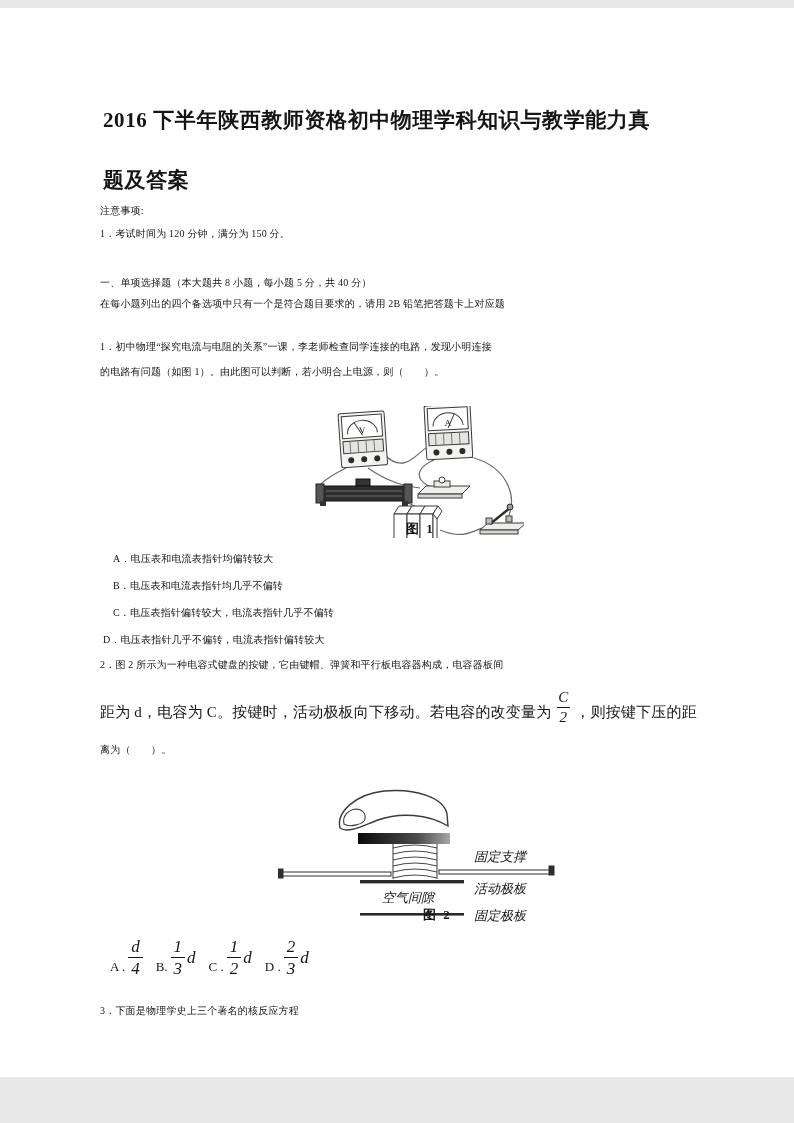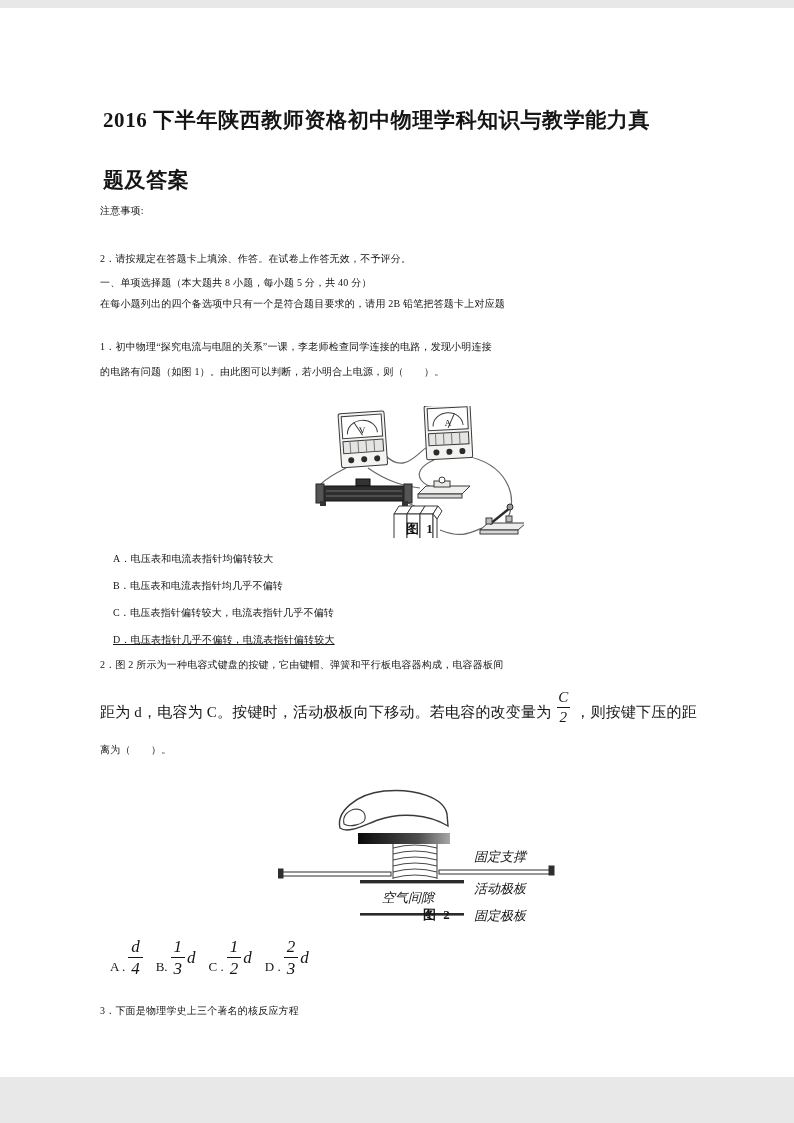--- a/index.html
+++ b/index.html
@@ -36,21 +36,21 @@
 </style>
 </head>
 <body>
 
 <div class="page">
 
   <div class="abs title" style="left:103px;top:98px;">2016 下半年陕西教师资格初中物理学科知识与教学能力真</div>
   <div class="abs title" style="left:103px;top:158px;">题及答案</div>
 
   <div class="abs body-line" style="left:100px;top:196px;">注意事项:</div>
-  <div class="abs body-line" style="left:100px;top:244px;">2．请按规定在答题卡上填涂、作答。在试卷上作答无效，不予评分。</div>
+  <div class="abs body-line" style="left:100px;top:219px;">1．考试时间为 120 分钟，满分为 150 分。</div>
 
   <div class="abs body-line" style="left:100px;top:268px;">一、单项选择题（本大题共 8 小题，每小题 5 分，共 40 分）</div>
   <div class="abs body-line" style="left:100px;top:289px;">在每小题列出的四个备选项中只有一个是符合题目要求的，请用 2B 铅笔把答题卡上对应题</div>
 
   <div class="abs body-line" style="left:100px;top:332px;">1．初中物理“探究电流与电阻的关系”一课，李老师检查同学连接的电路，发现小明连接</div>
   <div class="abs body-line" style="left:100px;top:357px;">的电路有问题（如图 1）。由此图可以判断，若小明合上电源，则（　　）。</div>
 
   <div class="abs" style="left:292px;top:380px;">
     <svg width="216" height="132" viewBox="0 0 216 132">
 
@@ -133,21 +133,21 @@
         <rect x="6" y="2" width="6" height="6" fill="#bdbdbb" stroke="#3a3a3a"></rect>
         <rect x="26" y="0" width="6" height="6" fill="#bdbdbb" stroke="#3a3a3a"></rect>
       </g>
     </svg>
   </div>
   <div class="abs caption" style="left:366px;top:512px;">图 1</div>
 
   <div class="abs body-line" style="left:113px;top:544px;">A．电压表和电流表指针均偏转较大</div>
   <div class="abs body-line" style="left:113px;top:571px;">B．电压表和电流表指针均几乎不偏转</div>
   <div class="abs body-line" style="left:113px;top:598px;">C．电压表指针偏转较大，电流表指针几乎不偏转</div>
-  <div class="abs body-line" style="left:113px;top:625px;text-decoration:underline;">D．电压表指针几乎不偏转，电流表指针偏转较大</div>
+  <div class="abs body-line" style="left:103px;top:625px;">D．电压表指针几乎不偏转，电流表指针偏转较大</div>
 
   <div class="abs body-line" style="left:100px;top:650px;">2．图 2 所示为一种电容式键盘的按键，它由键帽、弹簧和平行板电容器构成，电容器板间</div>
   <div class="abs stemflex" style="left:100px;top:682px;">
     <span class="txt">距为 d，电容为 C。按键时，活动极板向下移动。若电容的改变量为 </span>
     <span class="frac frac-inline">
       <span class="num">C</span>
       <span class="den">2</span>
     </span>
     <span class="txt"> ，则按键下压的距</span>
   </div>

